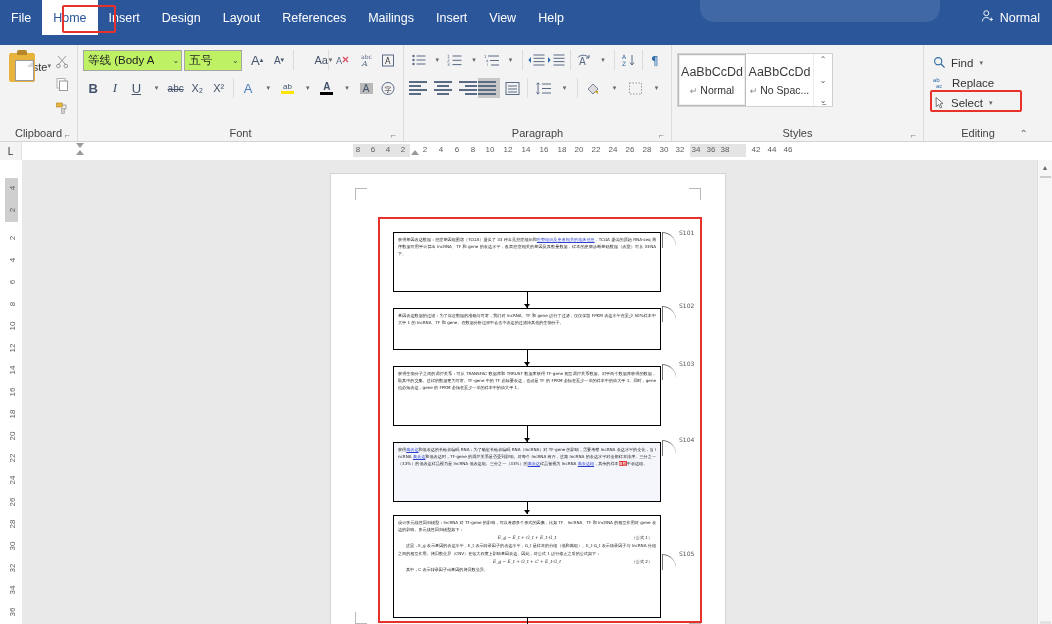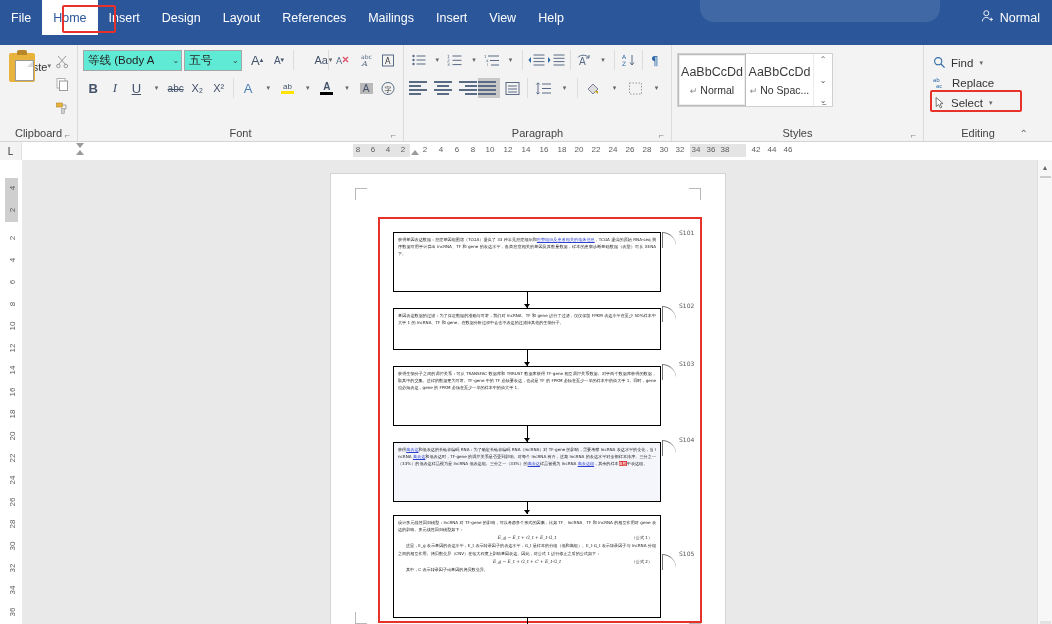--- a/index.html
+++ b/index.html
@@ -116,21 +116,21 @@
   .paste-label { font-size: 11px; margin-top: 1px; }
   .paste-caret { font-size: 7px; color:#666; line-height: 6px;}
   .clip-side { display:flex; flex-direction:column; gap:3px; padding-top:3px;}
   .mini-ico { width:22px; height:20px; display:flex; align-items:center; justify-content:center; font-size:13px; color:#6b6b6b;}
 
   
   .fontgrp { width: 326px; }
   .row { display:flex; align-items:center; gap:1px; }
   .row1 { height: 24px; margin-bottom: 5px; }
   .combo {
-    height: 21px; background:#5eead4; border:1px solid #a6a6a6;
+    height: 21px; background:#bef264; border:1px solid #a6a6a6;
     display:flex; align-items:center; justify-content:space-between;
     padding: 0 2px 0 4px; font-size:11.5px; color:#222;
   }
   .combo .v { overflow:hidden; white-space:nowrap; }
   .combo .ar { font-size:8px; color:#444; padding-left:2px;}
   .fname { width: 104px; }
   .fsize { width: 60px; }
   .sep { width:1px; height:20px; background:#dcdcdc; margin:0 3px; }
   .bold-b { font-weight:bold; font-size:13px; }
   .ital-i { font-style:italic; font-family:"Liberation Serif",serif; font-size:13px; }

